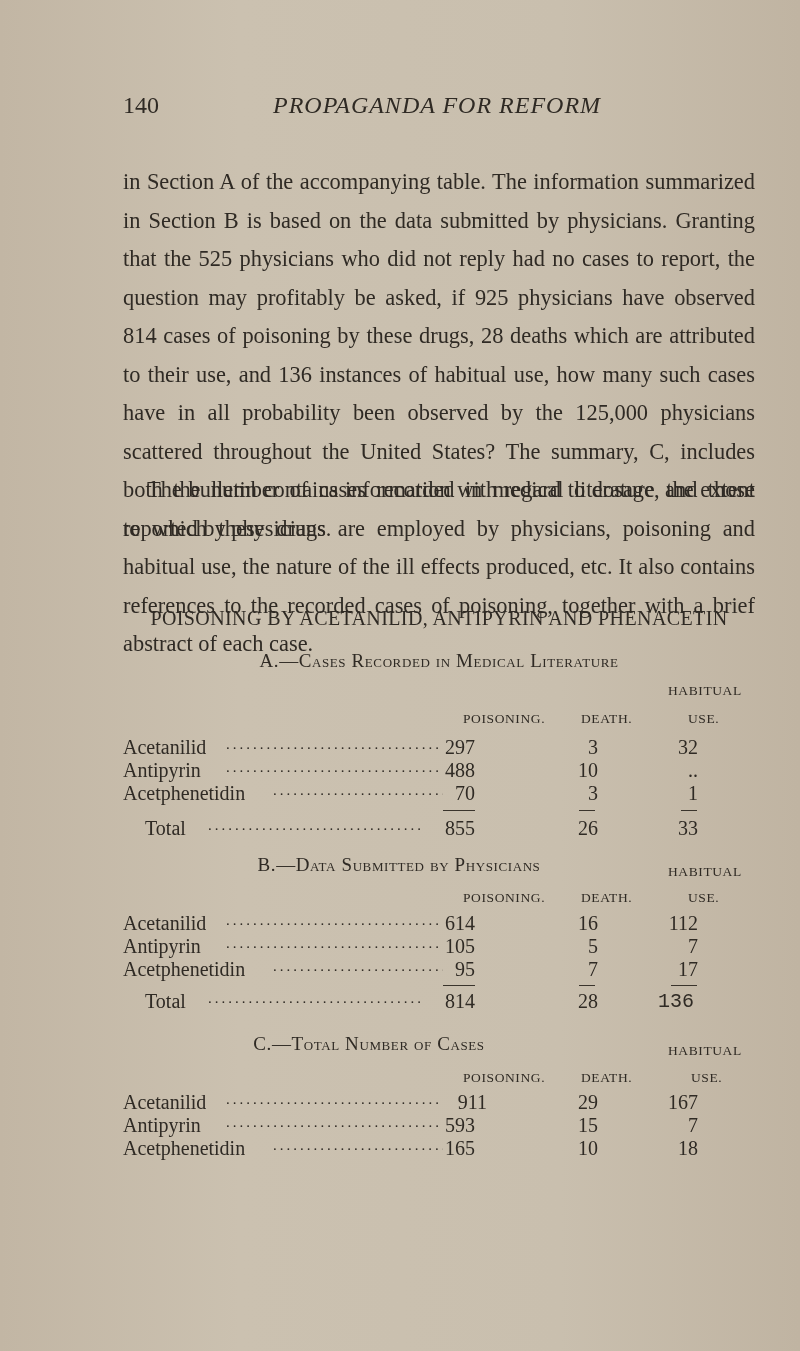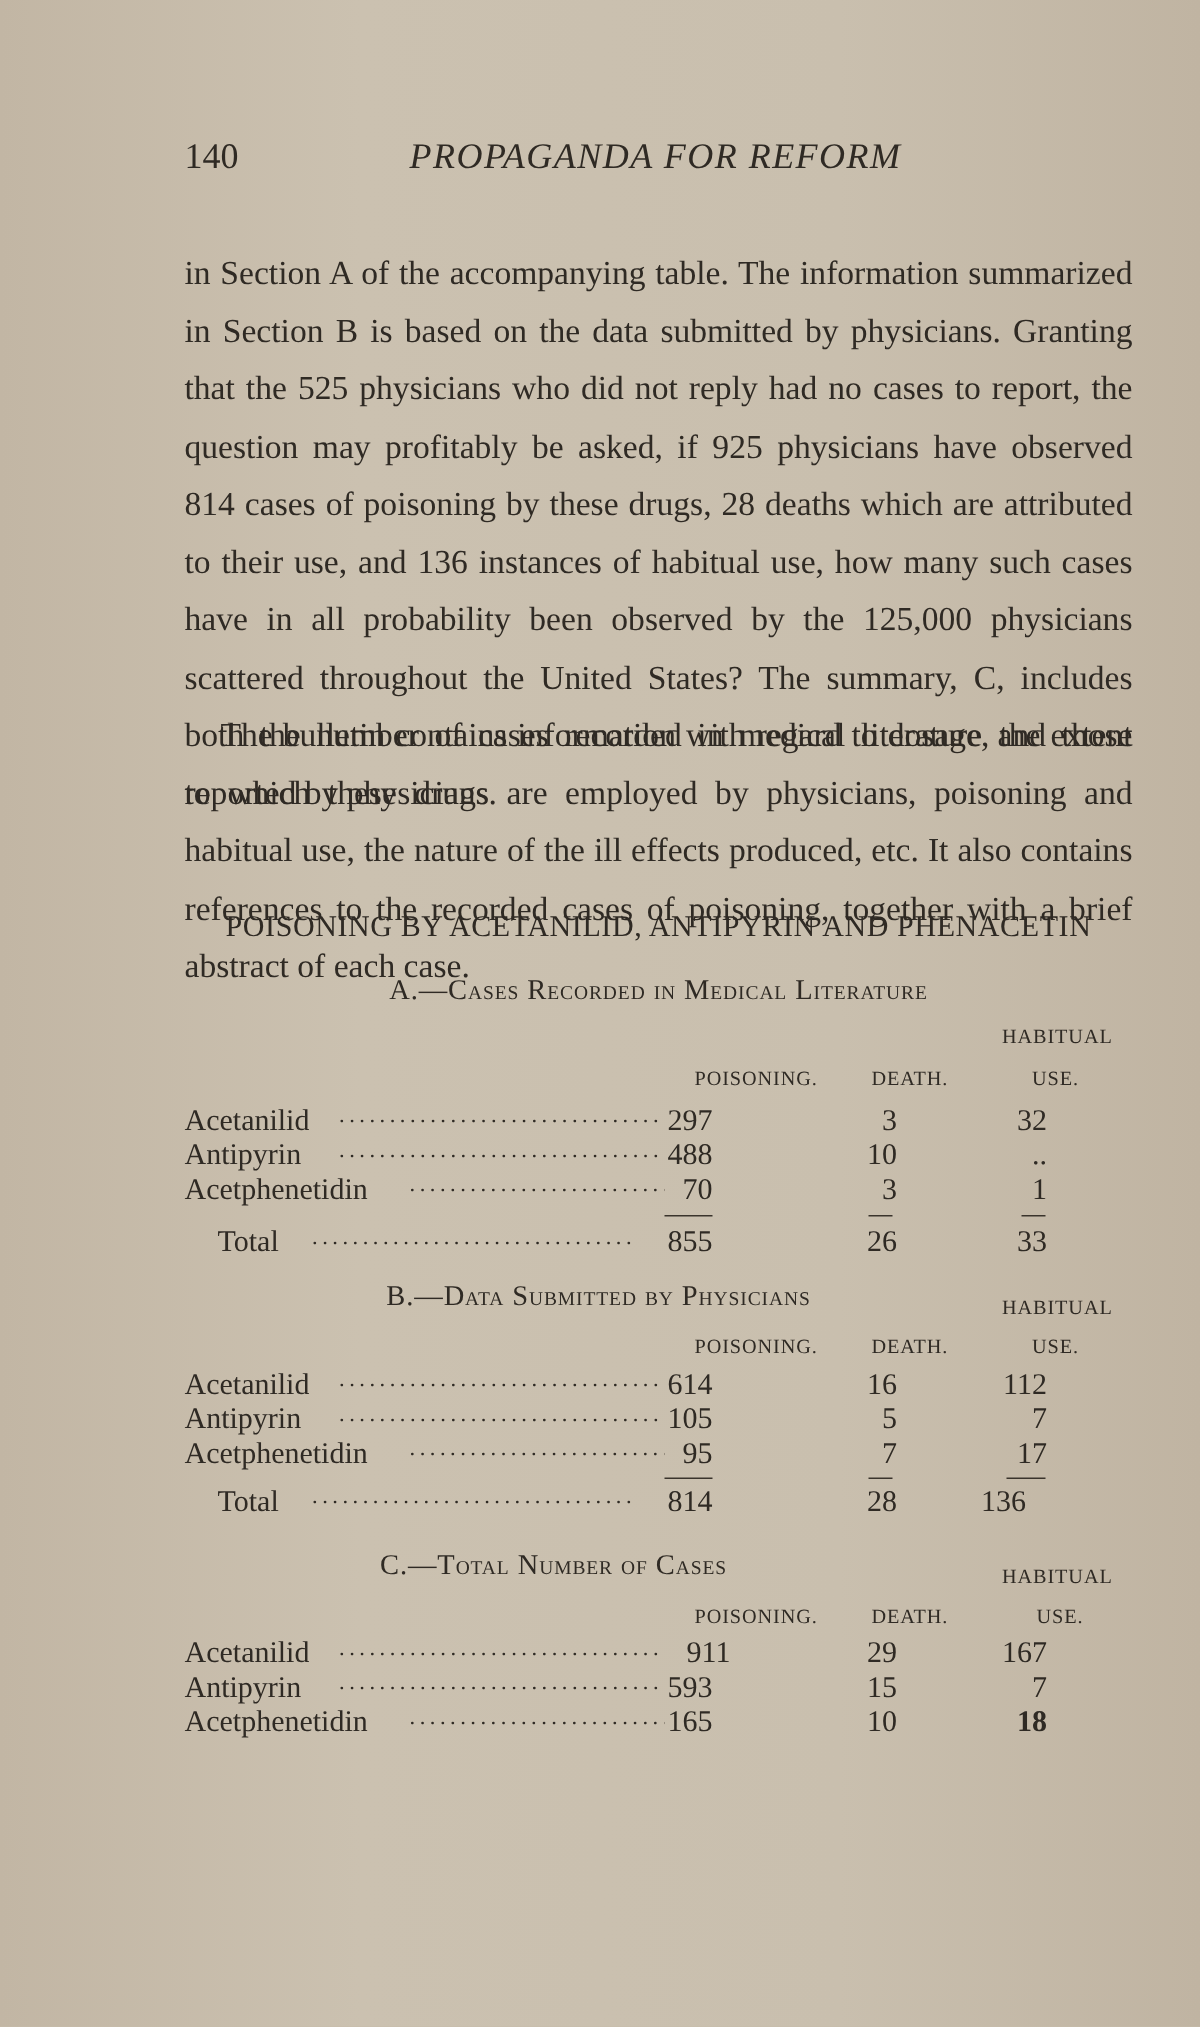--- a/index.html
+++ b/index.html
@@ -117,21 +117,21 @@
   <div class="rule" style="left:320px; top:906px; width:0;"></div>
   <div class="rule" style="left:320px; top:985px; width:32px;"></div>
   <div class="rule" style="left:456px; top:985px; width:16px;"></div>
   <div class="rule" style="left:548px; top:985px; width:26px;"></div>
 
   <div class="row" style="top:990px;">
     <span class="label total">Total</span>
     <span class="dots" style="left:85px; width:235px; overflow:hidden;">................................</span>
     <span class="num" style="right:280px;">814</span>
     <span class="num" style="right:157px;">28</span>
-    <span class="num" style="right:71px;">136</span>
+    <span class="num" style="right:61px;font-family:Liberation Mono, monospace;">136</span>
   </div>
 
   <div class="sec-title" style="top:1033px; left:-70px;">C.—Total Number of Cases</div>
   <div class="colhead" style="left:545px; top:1043px;">HABITUAL</div>
   <div class="colhead" style="left:340px; top:1070px;">POISONING.</div>
   <div class="colhead" style="left:458px; top:1070px;">DEATH.</div>
   <div class="colhead" style="left:568px; top:1070px;">USE.</div>
 
   <div class="row" style="top:1091px;">
     <span class="label">Acetanilid</span>
@@ -146,15 +146,15 @@
     <span class="dots" style="left:103px;">................................</span>
     <span class="num" style="right:280px;">593</span>
     <span class="num" style="right:157px;">15</span>
     <span class="num" style="right:57px;">7</span>
   </div>
   <div class="row" style="top:1137px;">
     <span class="label">Acetphenetidin</span>
     <span class="dots" style="left:150px; width:170px; overflow:hidden;">................................</span>
     <span class="num" style="right:280px;">165</span>
     <span class="num" style="right:157px;">10</span>
-    <span class="num" style="right:57px;font-weight:bold;">18</span>
+    <span class="num" style="right:57px;">18</span>
   </div>
 </div>
 
 </body></html>

